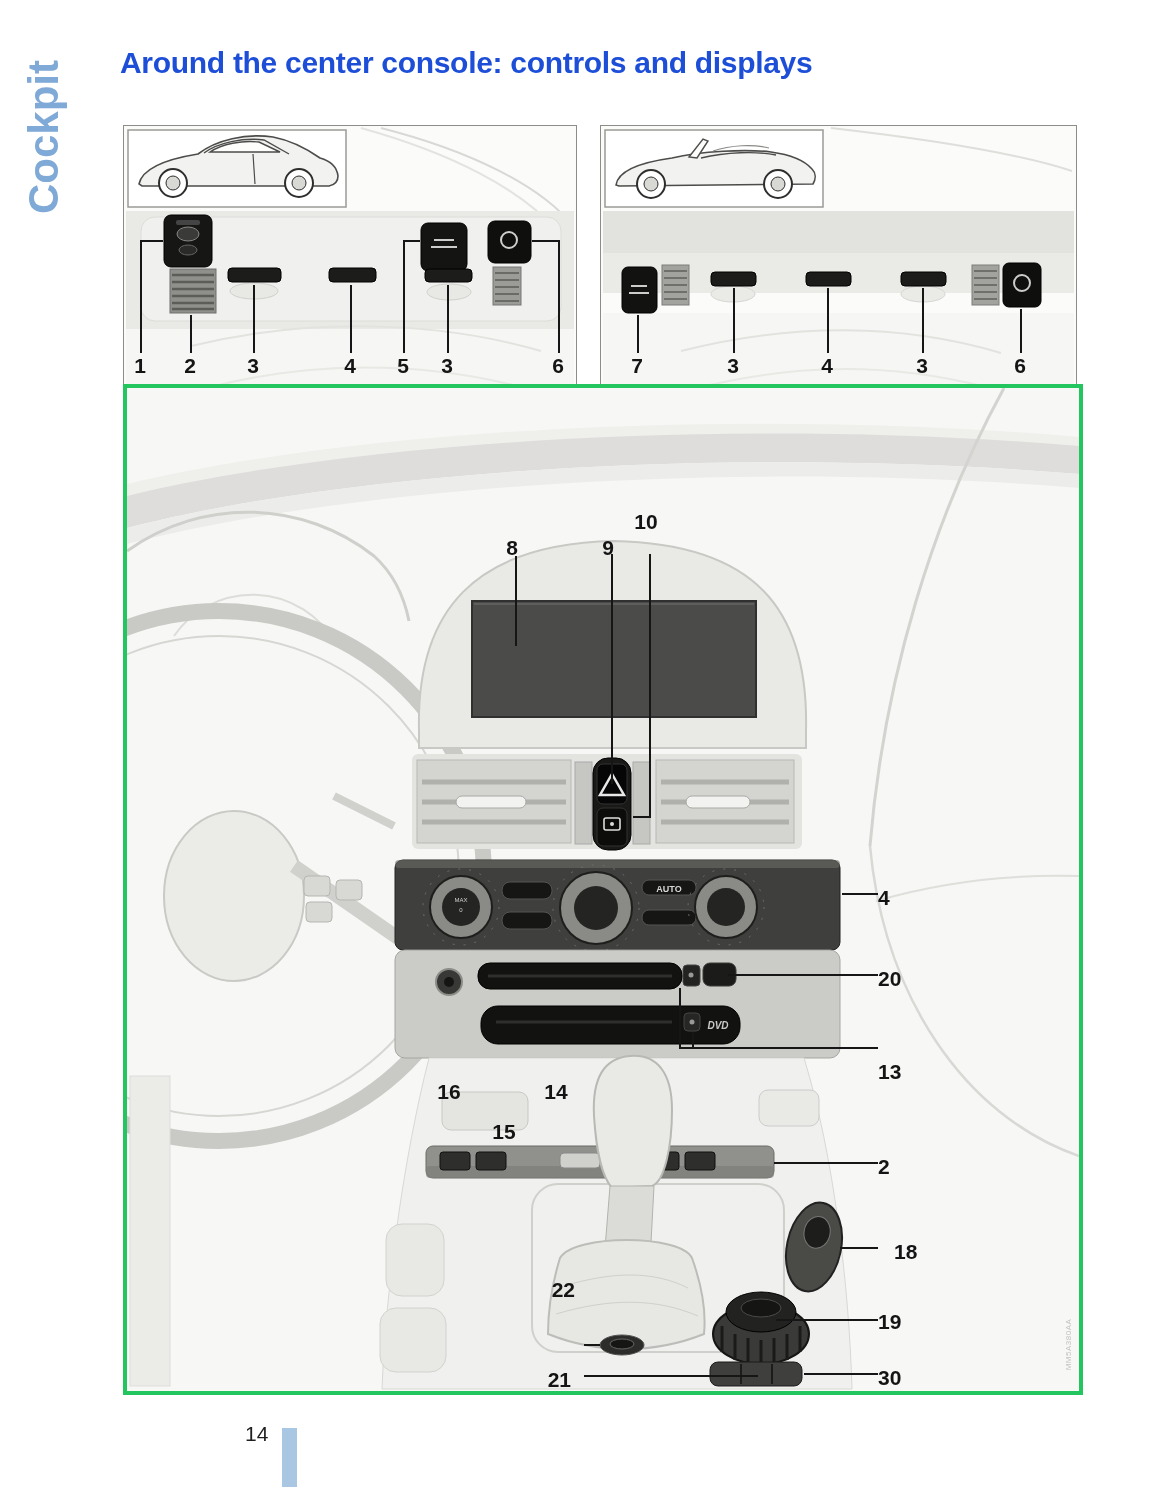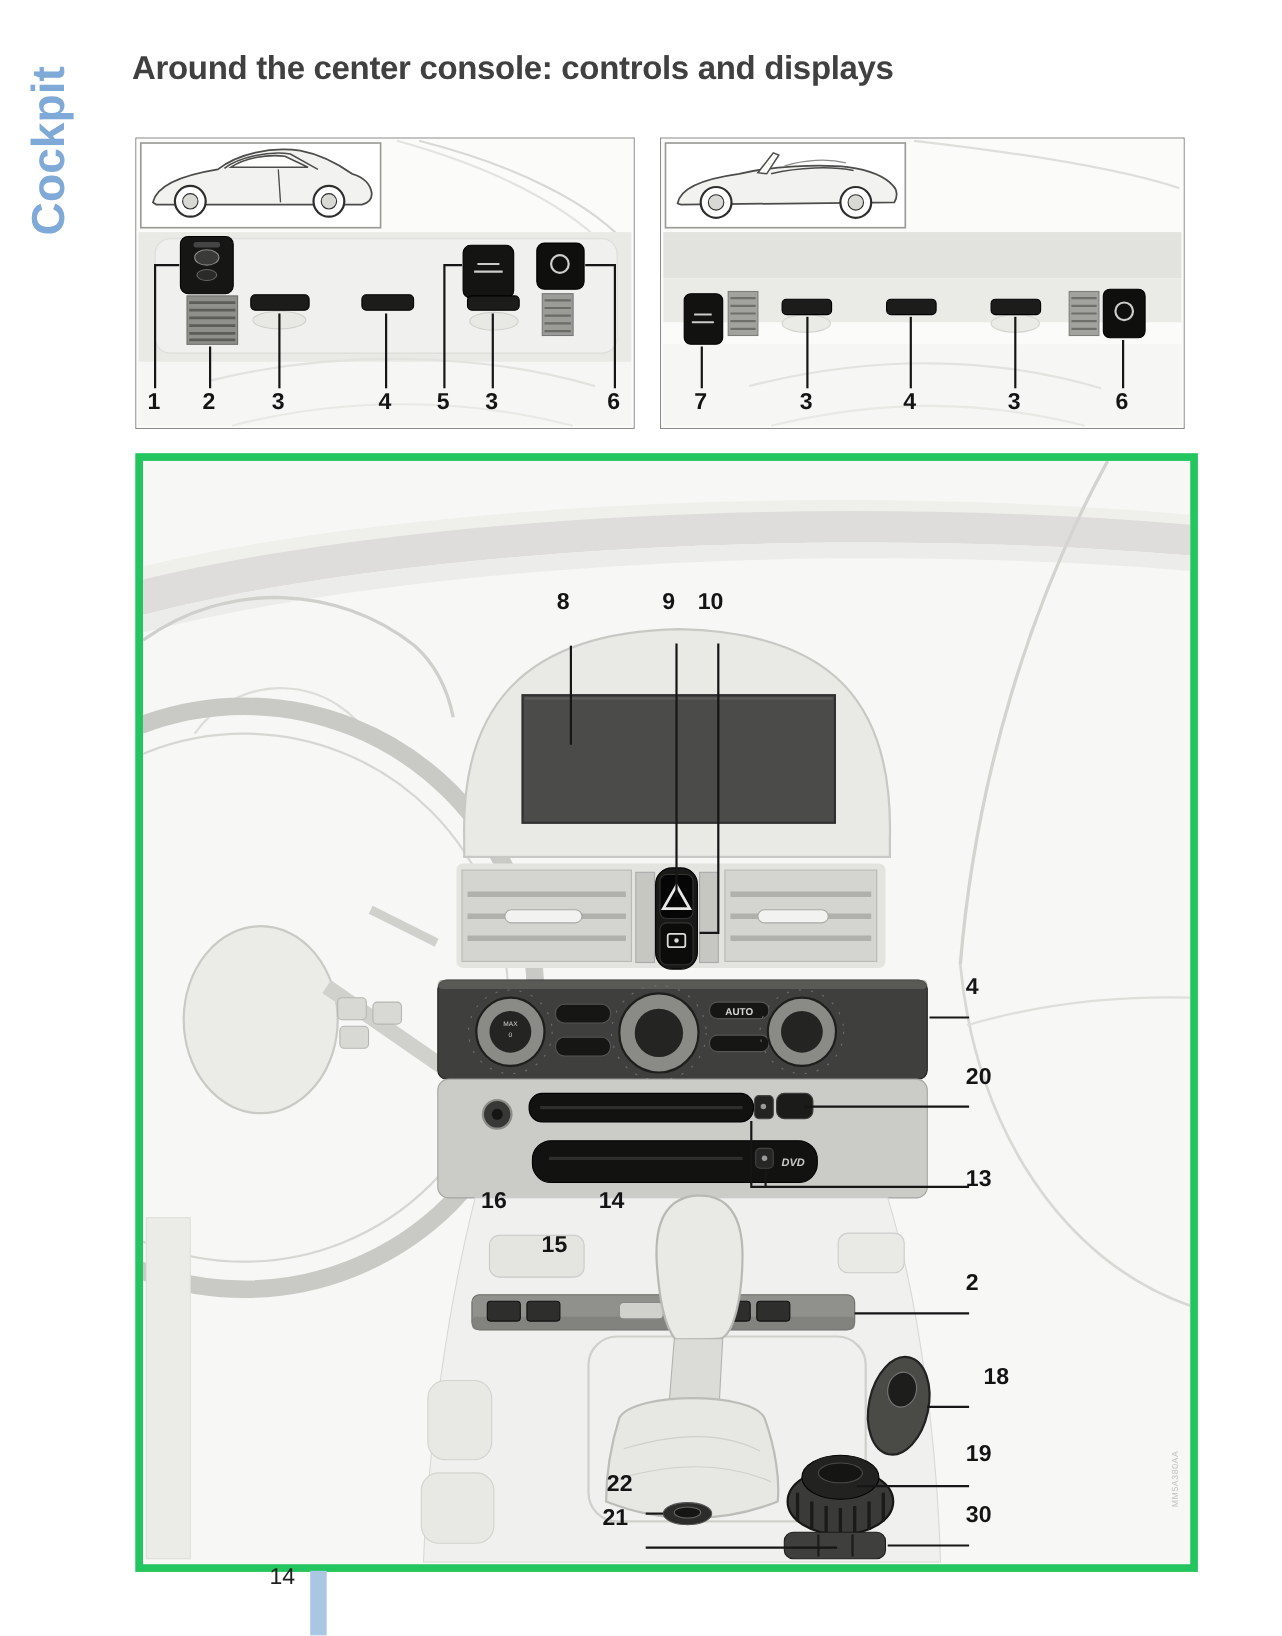--- a/index.html
+++ b/index.html
@@ -2,26 +2,26 @@
 <html><head>
 <meta charset="utf-8">
 <style>
   html,body{margin:0;padding:0;background:#fff;}
   .page{position:relative;width:1165px;height:1487px;background:#ffffff;overflow:hidden;
         font-family:"Liberation Sans",sans-serif;}
   .cockpit-label{position:absolute;left:-52px;top:114px;width:190px;height:46px;
         transform:rotate(-90deg);font-size:42px;font-weight:bold;color:#7fa9d6;
         text-align:center;letter-spacing:0px;}
   .title{position:absolute;left:120px;top:46px;margin:0;font-size:30px;font-weight:bold;
-        color:#404040;letter-spacing:-0.3px;}
+        color:#1d4ed8;letter-spacing:-0.3px;}
   .panel{position:absolute;background:#fbfbfa;}
   .panel svg{display:block;}
   .panel-left{left:123px;top:125px;width:452px;height:263px;border:1px solid #8c8c89;}
   .panel-right{left:600px;top:125px;width:475px;height:263px;border:1px solid #8c8c89;}
-  .panel-main{left:123px;top:412px;width:952px;height:1003px;border:7px solid #22c55e;}
+  .panel-main{left:123px;top:384px;width:952px;height:1003px;border:4px solid #22c55e;}
   .co{position:absolute;font-size:21px;font-weight:bold;color:#141414;line-height:24px;white-space:nowrap;}
   .co.c{transform:translateX(-50%);}
   .co.r{transform:translateX(-100%);}
   .pagenum{position:absolute;left:245px;top:1422px;font-size:21px;color:#1f1f1f;}
   .pagebar{position:absolute;left:282px;top:1428px;width:15px;height:59px;background:#a9c6e2;}
   .watermark{position:absolute;left:1008px;top:1340px;width:120px;text-align:center;
         transform:rotate(-90deg);font-size:8px;color:#c2c2bf;letter-spacing:.5px;}
 </style>
 </head>
 <body>
@@ -311,31 +311,31 @@
   <div class="co c" style="left:558px;top:354px">6</div>
 
   <div class="co c" style="left:637px;top:354px">7</div>
   <div class="co c" style="left:733px;top:354px">3</div>
   <div class="co c" style="left:827px;top:354px">4</div>
   <div class="co c" style="left:922px;top:354px">3</div>
   <div class="co c" style="left:1020px;top:354px">6</div>
 
   <div class="co c" style="left:512px;top:536px">8</div>
   <div class="co c" style="left:608px;top:536px">9</div>
-  <div class="co c" style="left:646px;top:536px">10</div>
+  <div class="co c" style="left:646px;top:510px">10</div>
   <div class="co" style="left:878px;top:886px">4</div>
   <div class="co" style="left:878px;top:967px">20</div>
   <div class="co" style="left:878px;top:1060px">13</div>
   <div class="co c" style="left:556px;top:1080px">14</div>
   <div class="co c" style="left:504px;top:1120px">15</div>
   <div class="co c" style="left:449px;top:1080px">16</div>
   <div class="co" style="left:878px;top:1155px">2</div>
   <div class="co" style="left:894px;top:1240px">18</div>
   <div class="co" style="left:878px;top:1310px">19</div>
   <div class="co" style="left:878px;top:1366px">30</div>
   <div class="co r" style="left:571px;top:1368px">21</div>
-  <div class="co r" style="left:575px;top:1337px">22</div>
+  <div class="co r" style="left:575px;top:1278px">22</div>
 
   <div class="pagenum">14</div>
   <div class="pagebar"></div>
   <div class="watermark">MM5A380AA</div>
 
 </div>
 
 </body></html>

